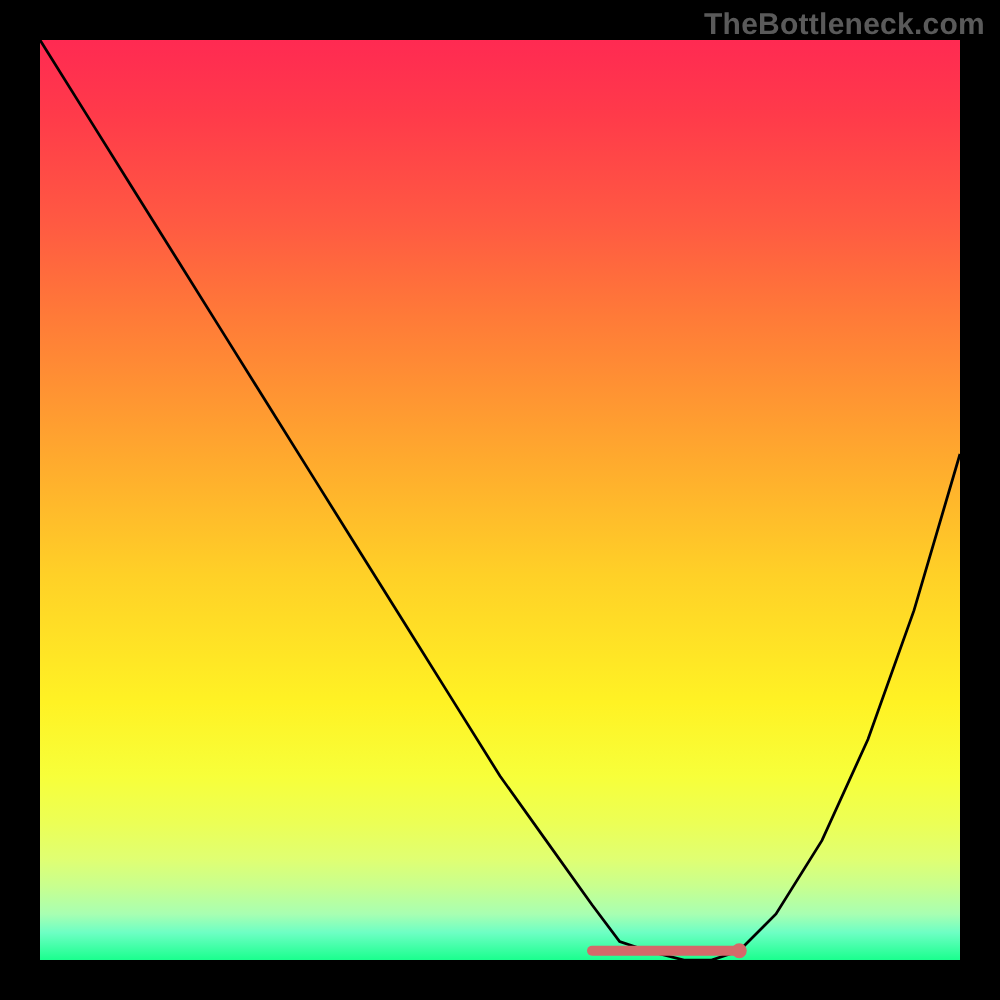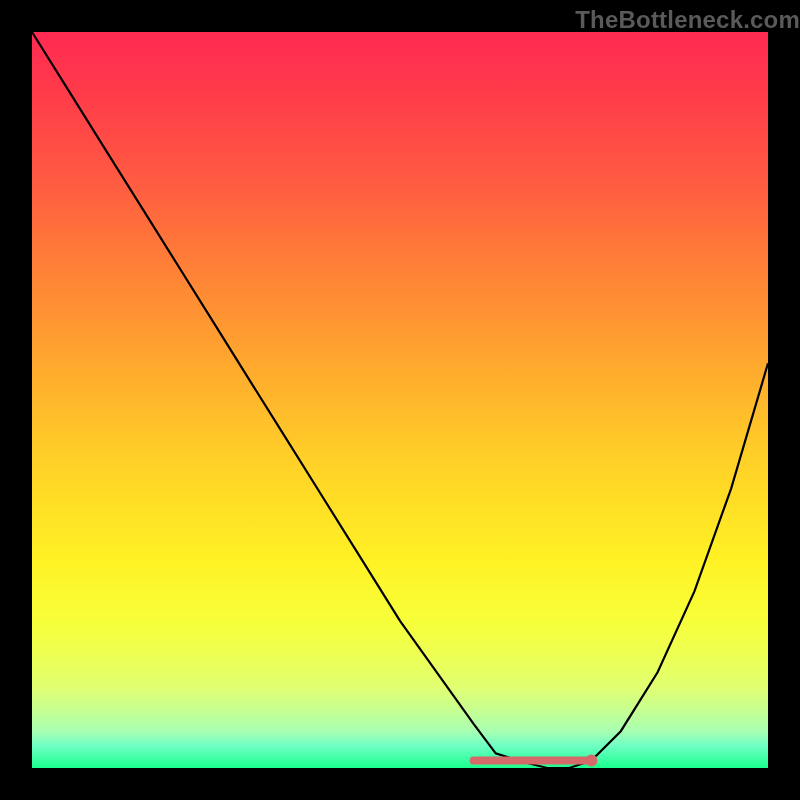--- a/index.html
+++ b/index.html
@@ -13,21 +13,21 @@
   }
   .frame {
     position: relative;
     width: 800px;
     height: 800px;
     background: #000;
   }
   .watermark {
     position: absolute;
     top: 6px;
-    right: 0;
+    right: 12px;
     font-size: 24px;
     font-weight: 600;
     color: #5a5a5a;
     letter-spacing: 0.2px;
     z-index: 10;
   }
   .plot-area {
     position: absolute;
     left: 32px;
     top: 32px;

